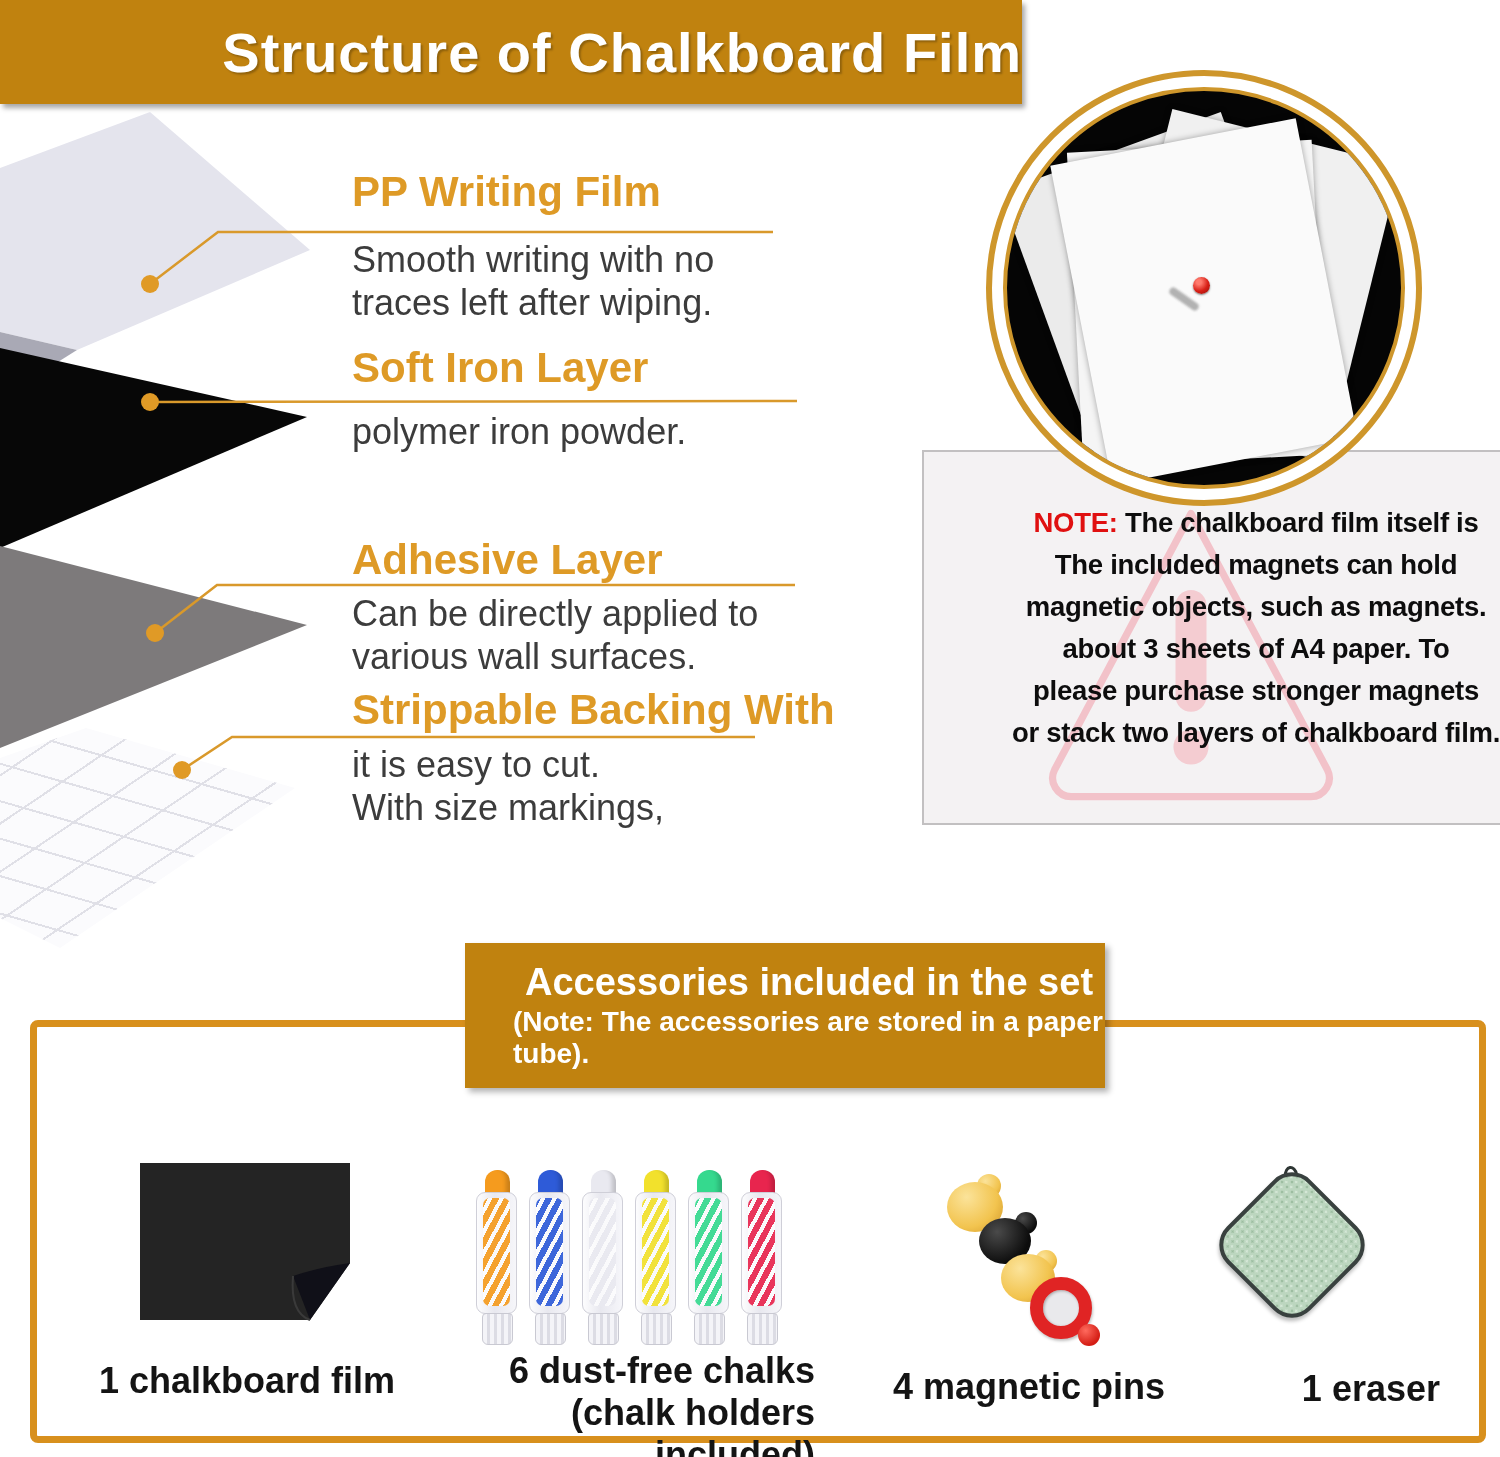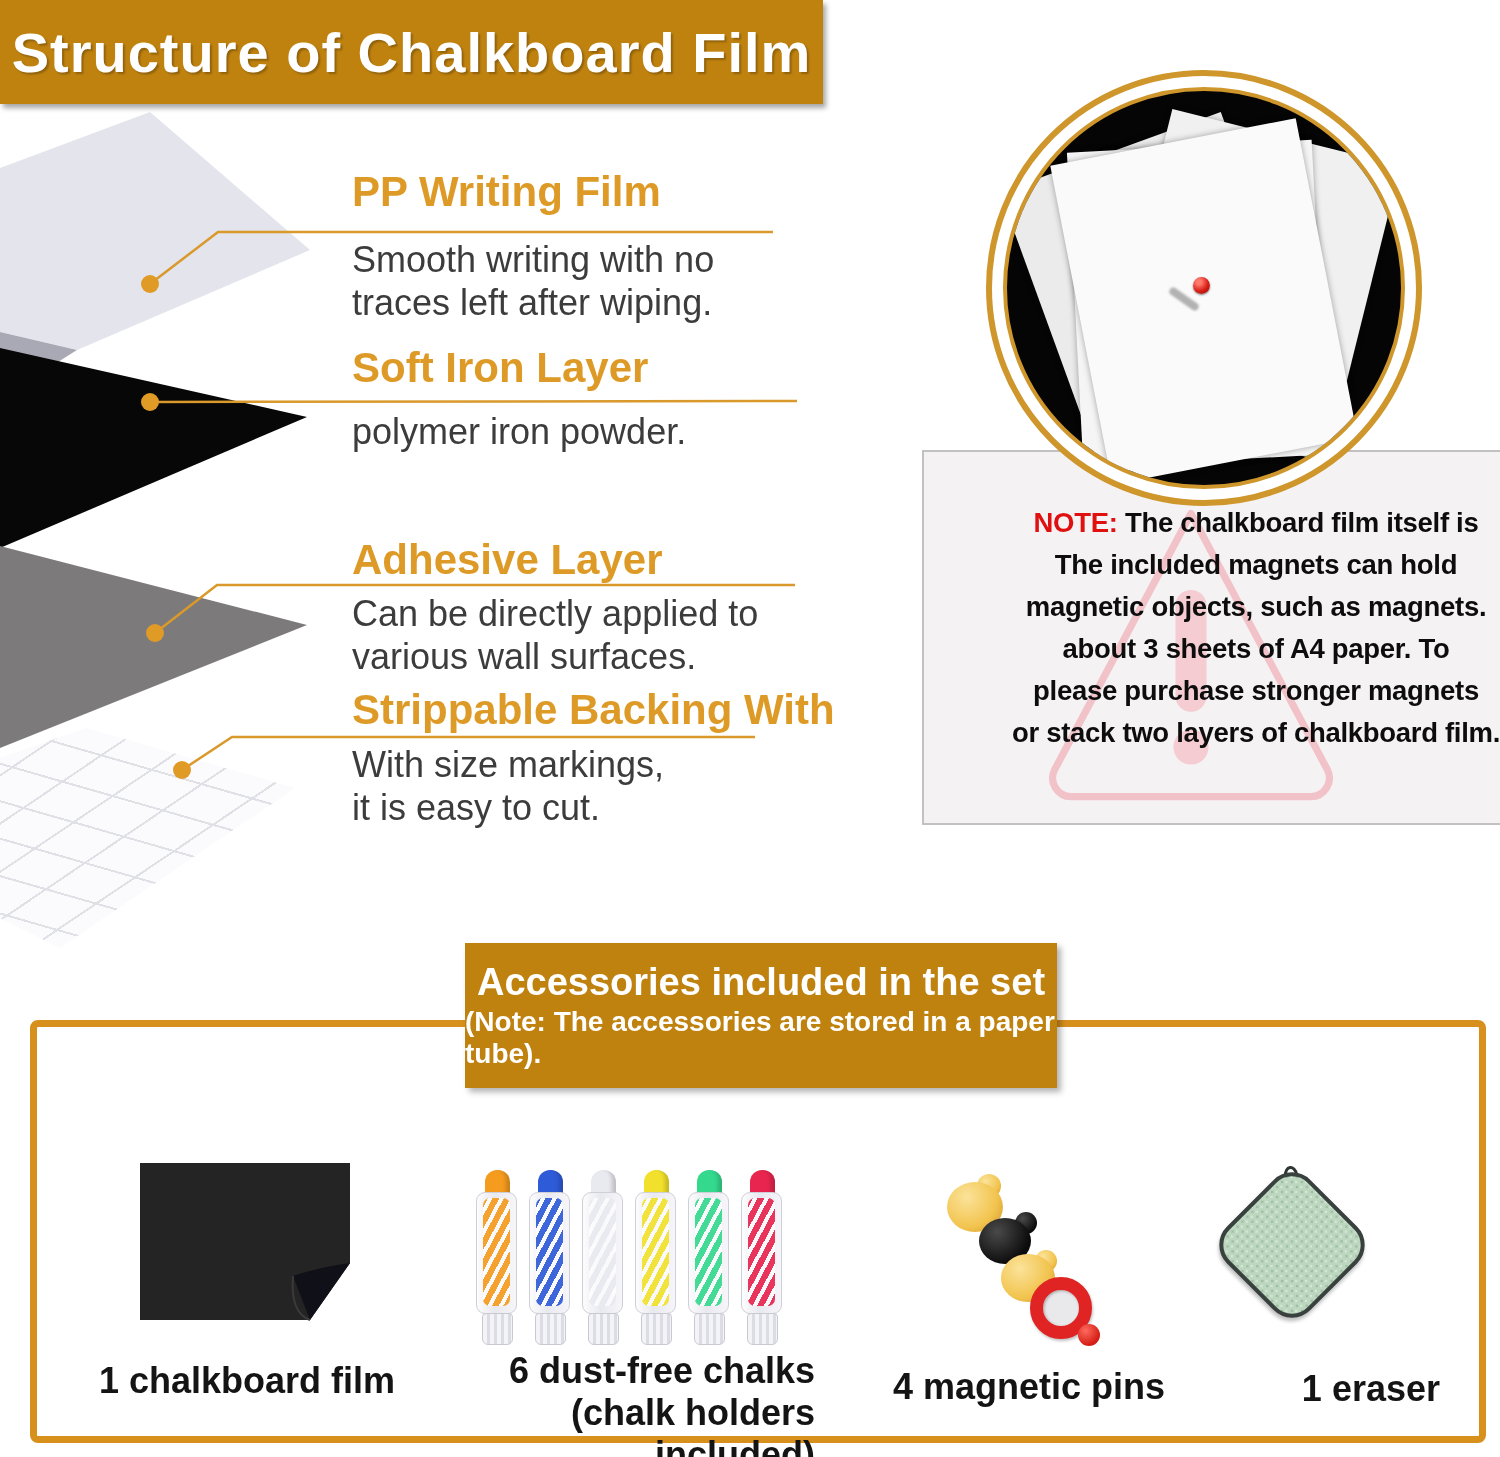--- a/index.html
+++ b/index.html
@@ -1,21 +1,21 @@
 <!DOCTYPE html>
 <html><head>
 <meta charset="utf-8">
 <style>
   html,body{margin:0;padding:0;background:#fff;}
   .canvas{position:relative;width:1500px;height:1457px;background:#fff;overflow:hidden;
           font-family:"Liberation Sans",sans-serif;}
 
   
-  .top-banner{position:absolute;left:0;top:0;width:823px;height:104px;background:#c0820f;
-              box-shadow:3px 4px 5px rgba(0,0,0,.35);display:flex;align-items:center;justify-content:center;}
+  .top-banner{position:absolute;left:0;top:0;width:1022px;height:104px;background:#c0820f;
+              box-shadow:3px 4px 5px rgba(0,0,0,.35);display:flex;align-items:center;justify-content:flex-end;}
   .top-banner span{color:#fff;font-weight:bold;font-size:56px;letter-spacing:1px;
                    text-shadow:2px 2px 2px rgba(0,0,0,.25);}
 
   
   .layer{position:absolute;left:0;}
   .layer-pp{top:110px;width:320px;height:245px;background:#e4e4ed;
             clip-path:polygon(0px 58px,150px 2px,310px 140px,77px 240px,0px 222px);}
   .layer-sliver{top:328px;width:90px;height:48px;background:#a9a9b5;
             clip-path:polygon(0px 4px,77px 22px,42px 44px,0px 30px);}
   .layer-iron{top:345px;width:320px;height:205px;background:#070707;
@@ -58,21 +58,21 @@
   .note{position:absolute;left:922px;top:450px;width:668px;height:375px;background:#f4f2f3;
         border:2px solid #c2c0c1;box-sizing:border-box;z-index:2;}
   .warn{position:absolute;left:112px;top:42px;width:310px;height:320px;opacity:.65;}
   .note-text{position:absolute;left:0;top:50px;width:100%;text-align:center;color:#0d0d0d;
         font-weight:bold;font-size:27.5px;line-height:42px;letter-spacing:-0.3px;z-index:1;}
   .note-label{color:#e01010;}
 
   
   .acc-banner{position:absolute;left:465px;top:943px;width:592px;height:145px;background:#c0820f;
         box-shadow:4px 4px 6px rgba(0,0,0,.3);display:flex;flex-direction:column;align-items:center;
-        justify-content:center;z-index:4;color:#fff;font-weight:bold;}
+        justify-content:center;z-index:4;color:#fff;font-weight:bold;padding-left:48px;}
   .ab1{font-size:38px;}
   .ab2{font-size:28px;margin-top:2px;}
 
   
   .acc-box{position:absolute;left:30px;top:1020px;width:1456px;height:423px;border:7px solid #d8901d;
         border-radius:8px;box-sizing:border-box;background:#fff;z-index:1;}
 
   .film{position:absolute;left:140px;top:1163px;z-index:2;}
 
   .chalks{position:absolute;left:476px;top:1170px;width:320px;height:178px;display:flex;gap:10px;z-index:2;}
@@ -153,22 +153,22 @@
   <div class="ld ld2">
     <div>polymer iron powder.</div>
   </div>
   <div class="lh lh3">Adhesive Layer</div>
   <div class="ld ld3">
     <div>Can be directly applied to</div>
     <div>various wall surfaces.</div>
   </div>
   <div class="lh lh4">Strippable Backing With</div>
   <div class="ld ld4">
+    <div>it is easy to cut.</div>
     <div>With size markings,</div>
-    <div>it is easy to cut.</div>
   </div>
 
   <div class="note">
     <svg class="warn" viewBox="0 0 300 300">
       <path d="M150,14 L282,262 a18,18 0 0 1 -16,26 L34,288 a18,18 0 0 1 -16,-26 Z" fill="none" stroke="#f2a9b3" stroke-width="7" stroke-linejoin="round"></path>
       <rect x="135" y="88" width="30" height="118" rx="15" fill="#f4b8c0"></rect>
       <circle cx="150" cy="240" r="17" fill="#f4b8c0"></circle>
     </svg>
     <div class="note-text">
       <div><span class="note-label">NOTE:</span>

